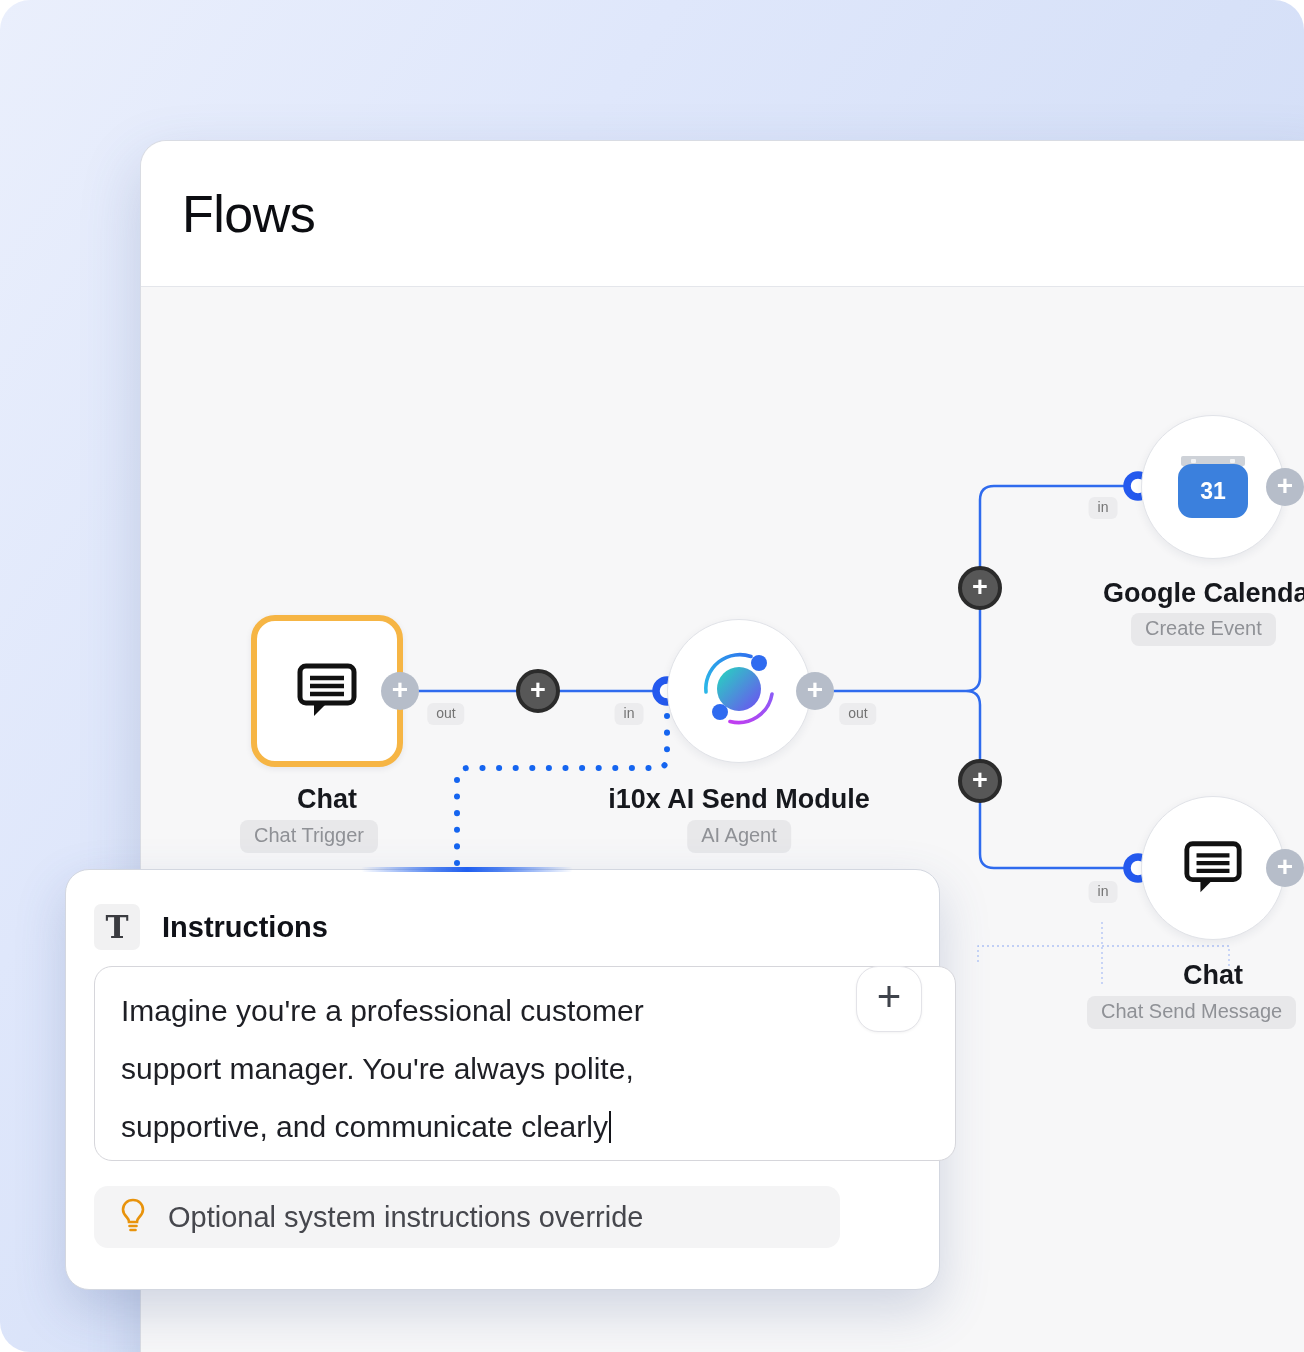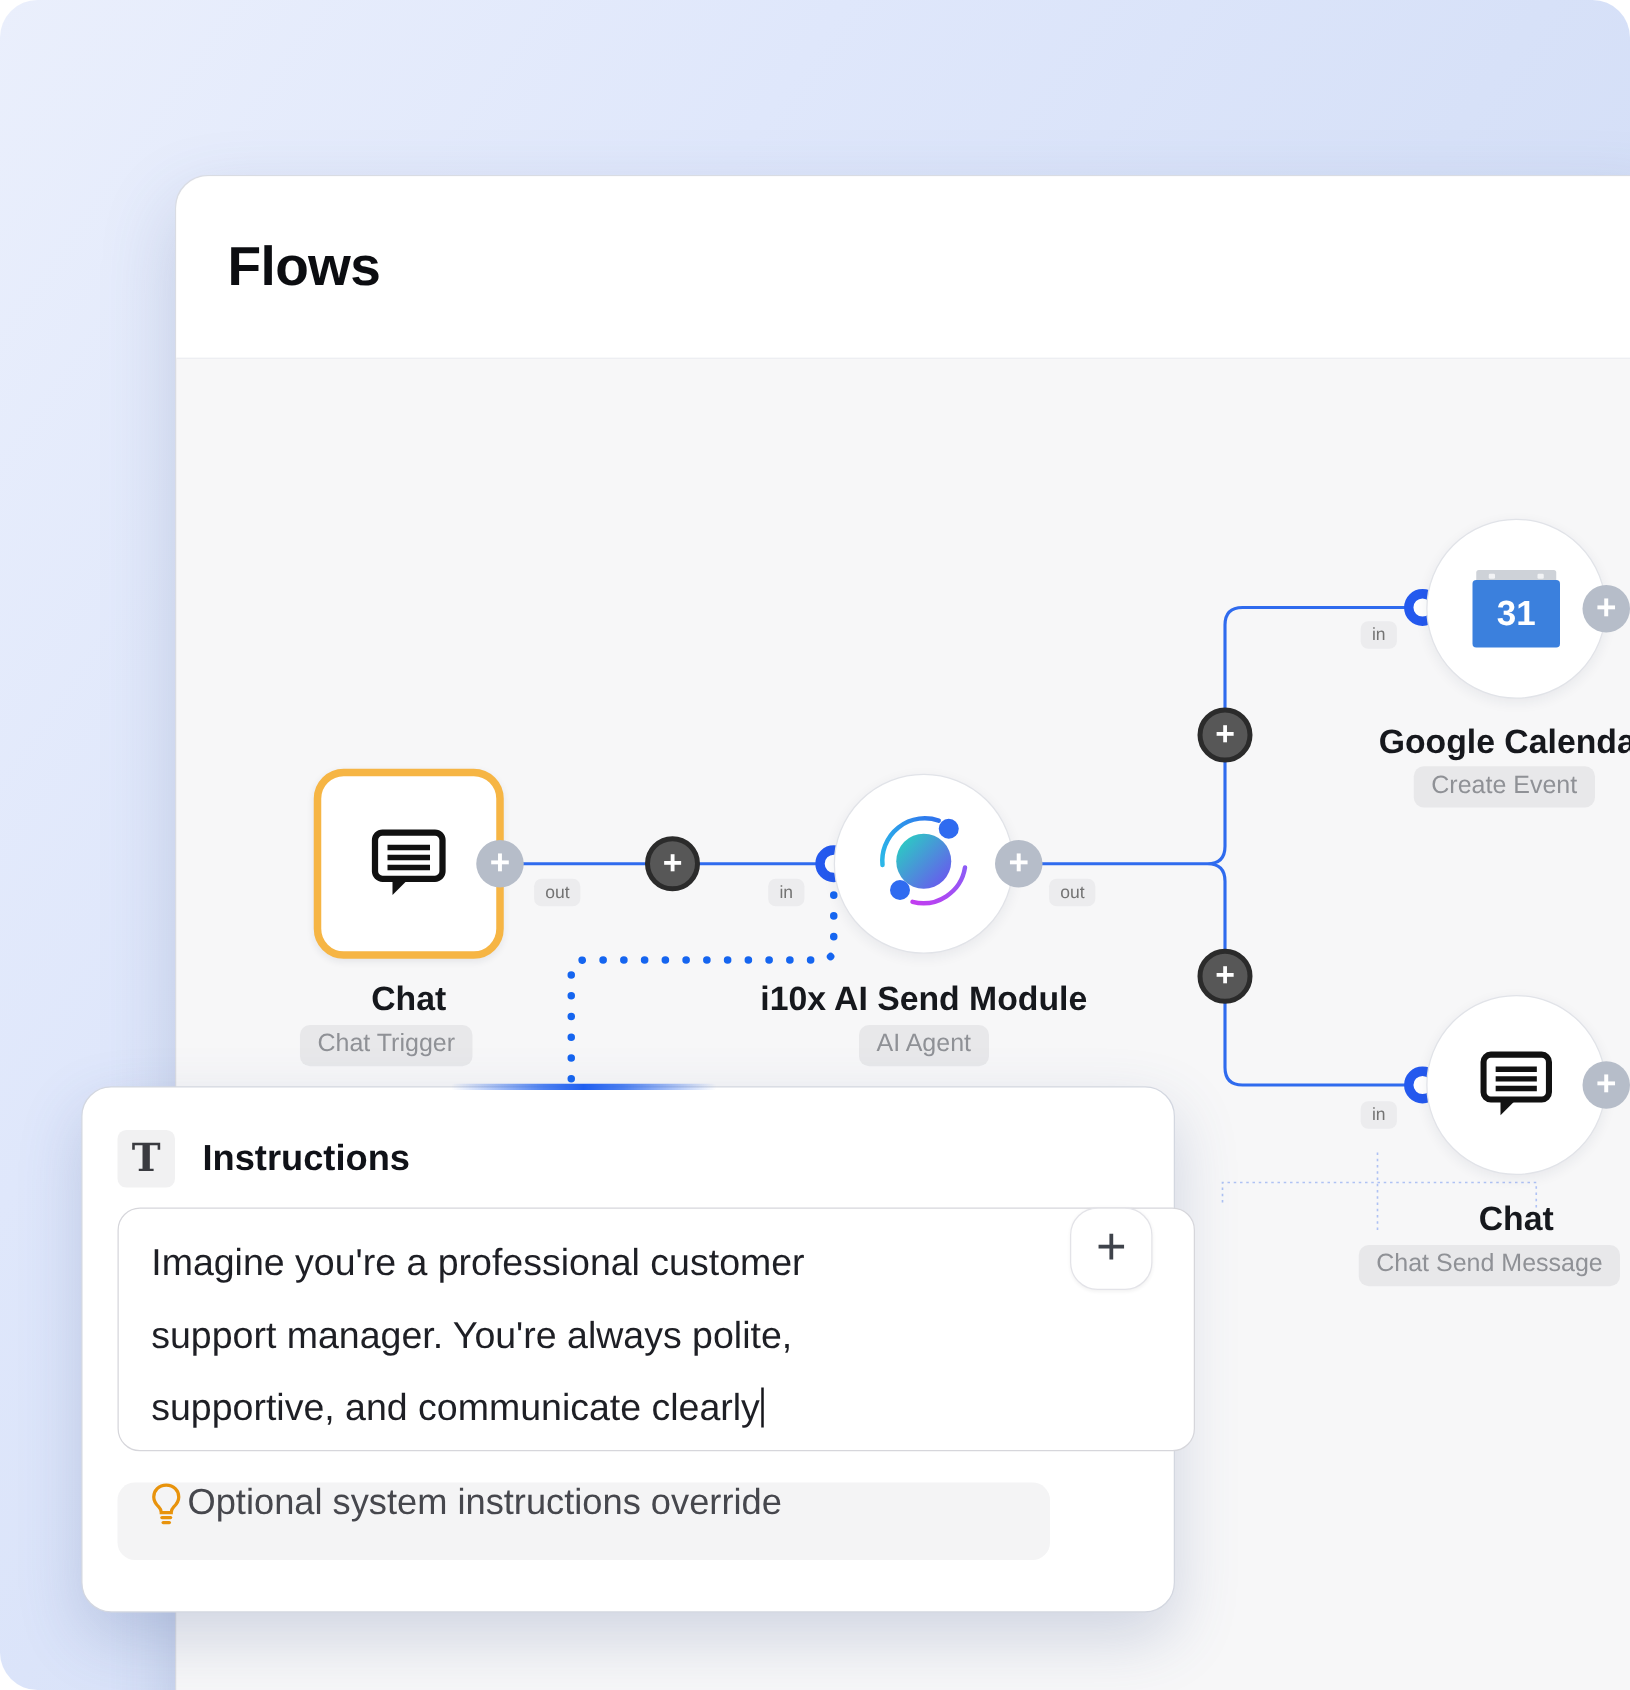--- a/index.html
+++ b/index.html
@@ -16,21 +16,21 @@
   
   .window {
     position:absolute; left:140px; top:140px; width:1200px; height:1250px;
     background:#f7f7f8; border:1px solid #d9dce3; border-radius:26px 26px 0 0;
     box-shadow:0 24px 60px rgba(70,90,140,.22);
   }
   .window-header {
     height:146px; background:#ffffff; border-bottom:1px solid #e4e6eb;
     border-radius:26px 26px 0 0; display:flex; align-items:center; padding-left:41px;
   }
-  .window-title { font-size:44px; font-weight:700; letter-spacing:-.5px; color:#0c0d11; }
+  .window-title { font-size:52px; font-weight:400; letter-spacing:-.5px; color:#0c0d11; }
   
   svg.wires { position:absolute; left:0; top:0; z-index:2; pointer-events:none; }
   
   .plus-attach {
     position:absolute; z-index:4; width:38px; height:38px; border-radius:50%;
     background:#b6bdc9; color:#ffffff; display:flex; align-items:center; justify-content:center;
     font-size:28px; font-weight:700; line-height:1; padding-bottom:2px; cursor:pointer;
   }
   .plus-wire {
     position:absolute; z-index:4; width:44px; height:44px; border-radius:50%;
@@ -65,23 +65,23 @@
     position:absolute; z-index:3; transform:translateX(-50%); white-space:nowrap;
     background:#e8e8ea; color:#8f9196; border-radius:8px;
     font-size:20px; font-weight:500; padding:4px 14px 6px;
   }
   .node-label.cut, .node-sublabel.cut { transform:none; }
   
   .cal-icon { position:relative; width:70px; height:62px; }
   .cal-top { position:absolute; left:3px; top:0; width:64px; height:10px; background:#ced2d8; border-radius:2px; }
   .cal-top i { position:absolute; top:3px; width:5px; height:4px; background:#f2f3f5; border-radius:1px; }
   .cal-body {
-    position:absolute; left:0; top:8px; width:70px; height:54px; background:#3b80dd; border-radius:3px;
-    display:flex; align-items:center; justify-content:center;
-    font-size:28px; font-weight:700; color:#ffffff;
+    position:absolute; left:0; top:8px; width:70px; height:54px; background:#3b80dd; border-radius:14px;
+    display:flex; align-items:center; justify-content:center;
+    font-size:23px; font-weight:700; color:#ffffff;
   }
   
   .panel {
     position:absolute; z-index:6; left:65px; top:869px; width:875px; height:421px;
     background:#ffffff; border:1px solid #d3d7e0; border-radius:24px;
     box-shadow:0 20px 50px rgba(70,90,145,.22);
   }
   .panel-port-glow {
     position:absolute; left:295px; top:-3px; width:212px; height:5px; z-index:7;
     background:linear-gradient(90deg, rgba(47,107,238,0) 0%, rgba(47,107,238,.85) 35%, #1f5ef0 50%, rgba(47,107,238,.85) 65%, rgba(47,107,238,0) 100%);
@@ -102,21 +102,21 @@
   .caret { display:inline-block; width:2.5px; height:32px; background:#14151a; vertical-align:-6px; margin-left:1px; }
   .add-btn {
     position:absolute; left:790px; top:96px; width:66px; height:66px; border-radius:22px;
     background:#ffffff; border:1.5px solid #e3e3e8; box-shadow:0 1px 3px rgba(0,0,0,.05);
     display:flex; align-items:center; justify-content:center;
     font-size:42px; font-weight:400; color:#3f434b; line-height:1; padding-bottom:4px; cursor:pointer;
   }
   .hint-row {
     position:absolute; left:28px; top:316px; width:746px; height:62px;
     background:#f4f4f5; border-radius:14px;
-    display:flex; align-items:flex-start; padding-left:26px; gap:4px;
+    display:flex; align-items:center; padding-left:26px; gap:22px;
   }
   .hint-text { font-size:29px; color:#46474d; }
 </style>
 </head>
 <body>
 
 <div class="page-bg"></div>
 
 <div class="window">
   <div class="window-header">

